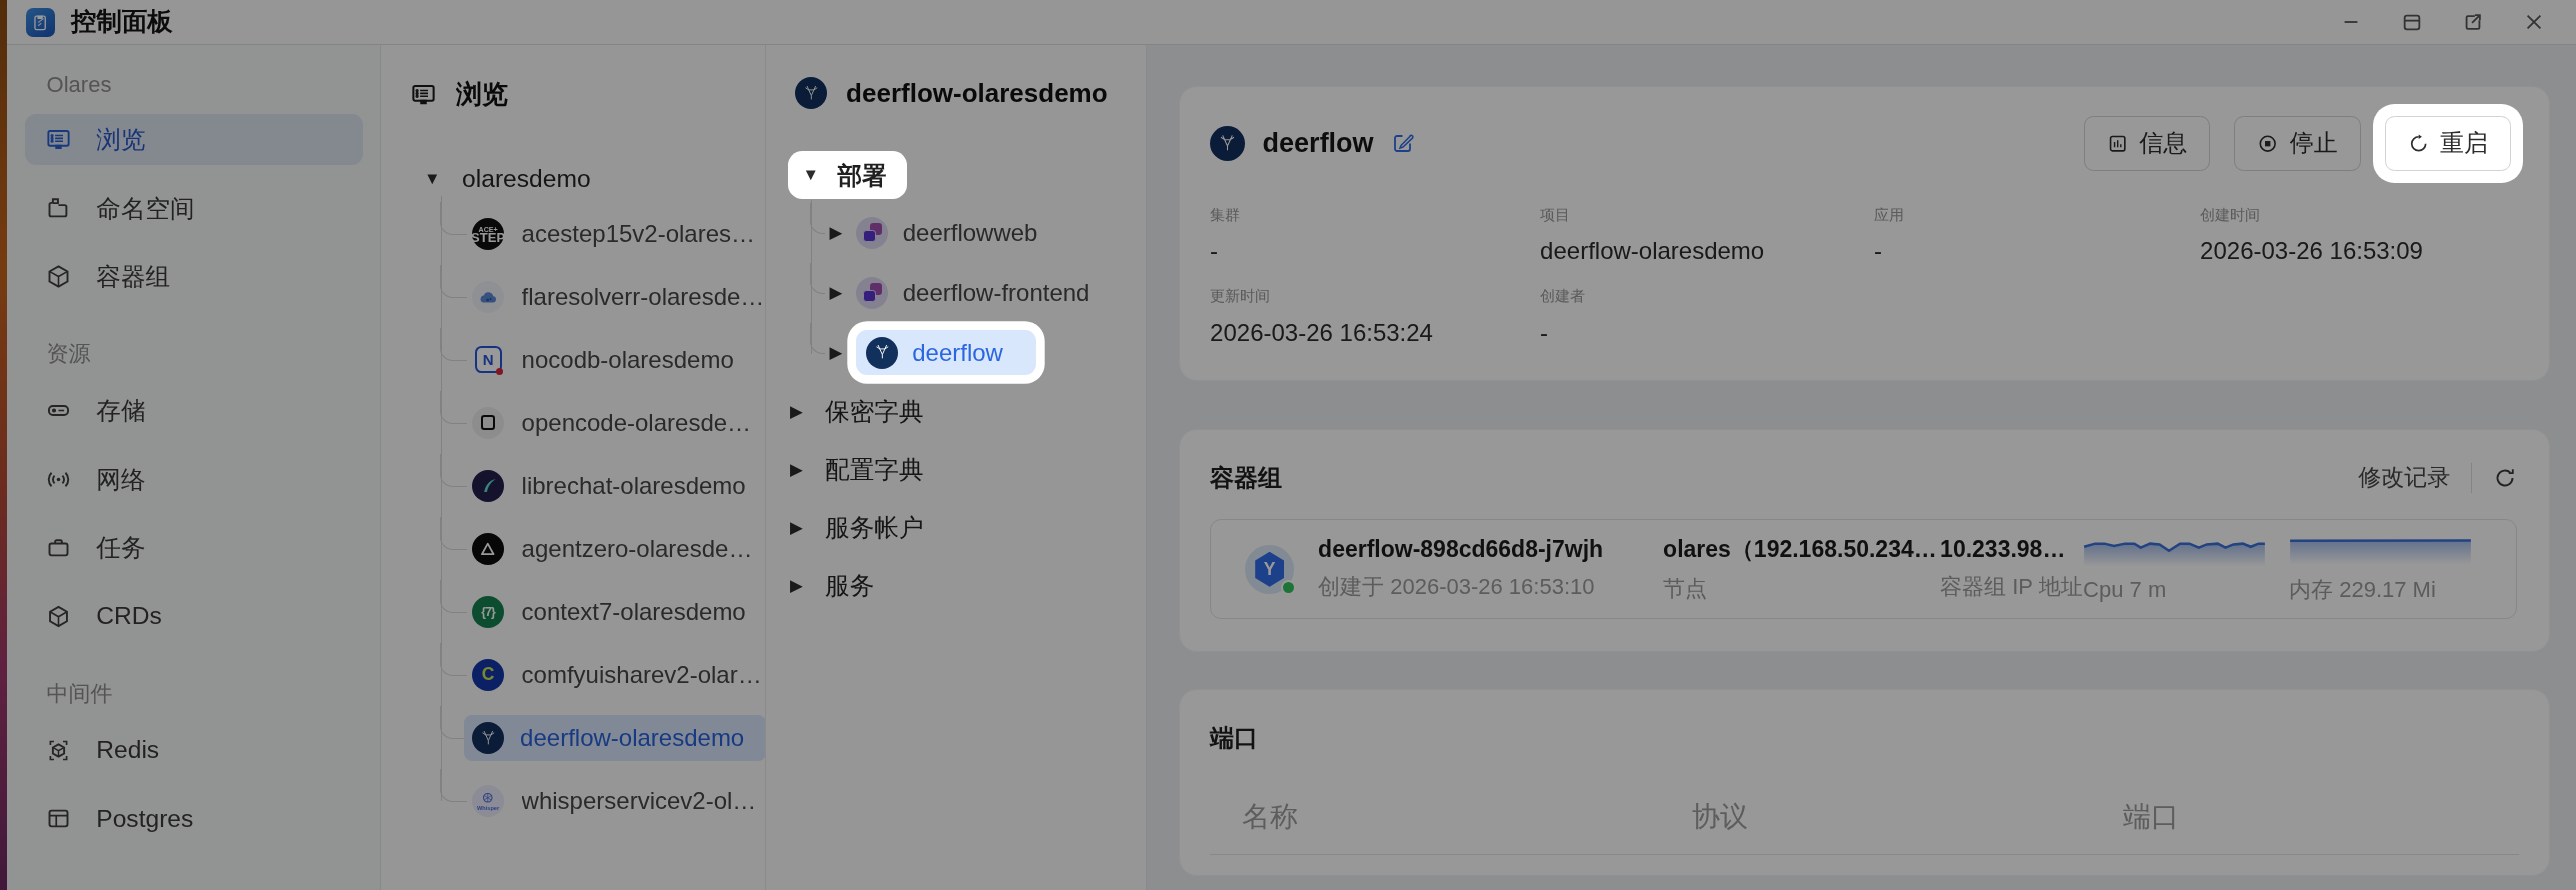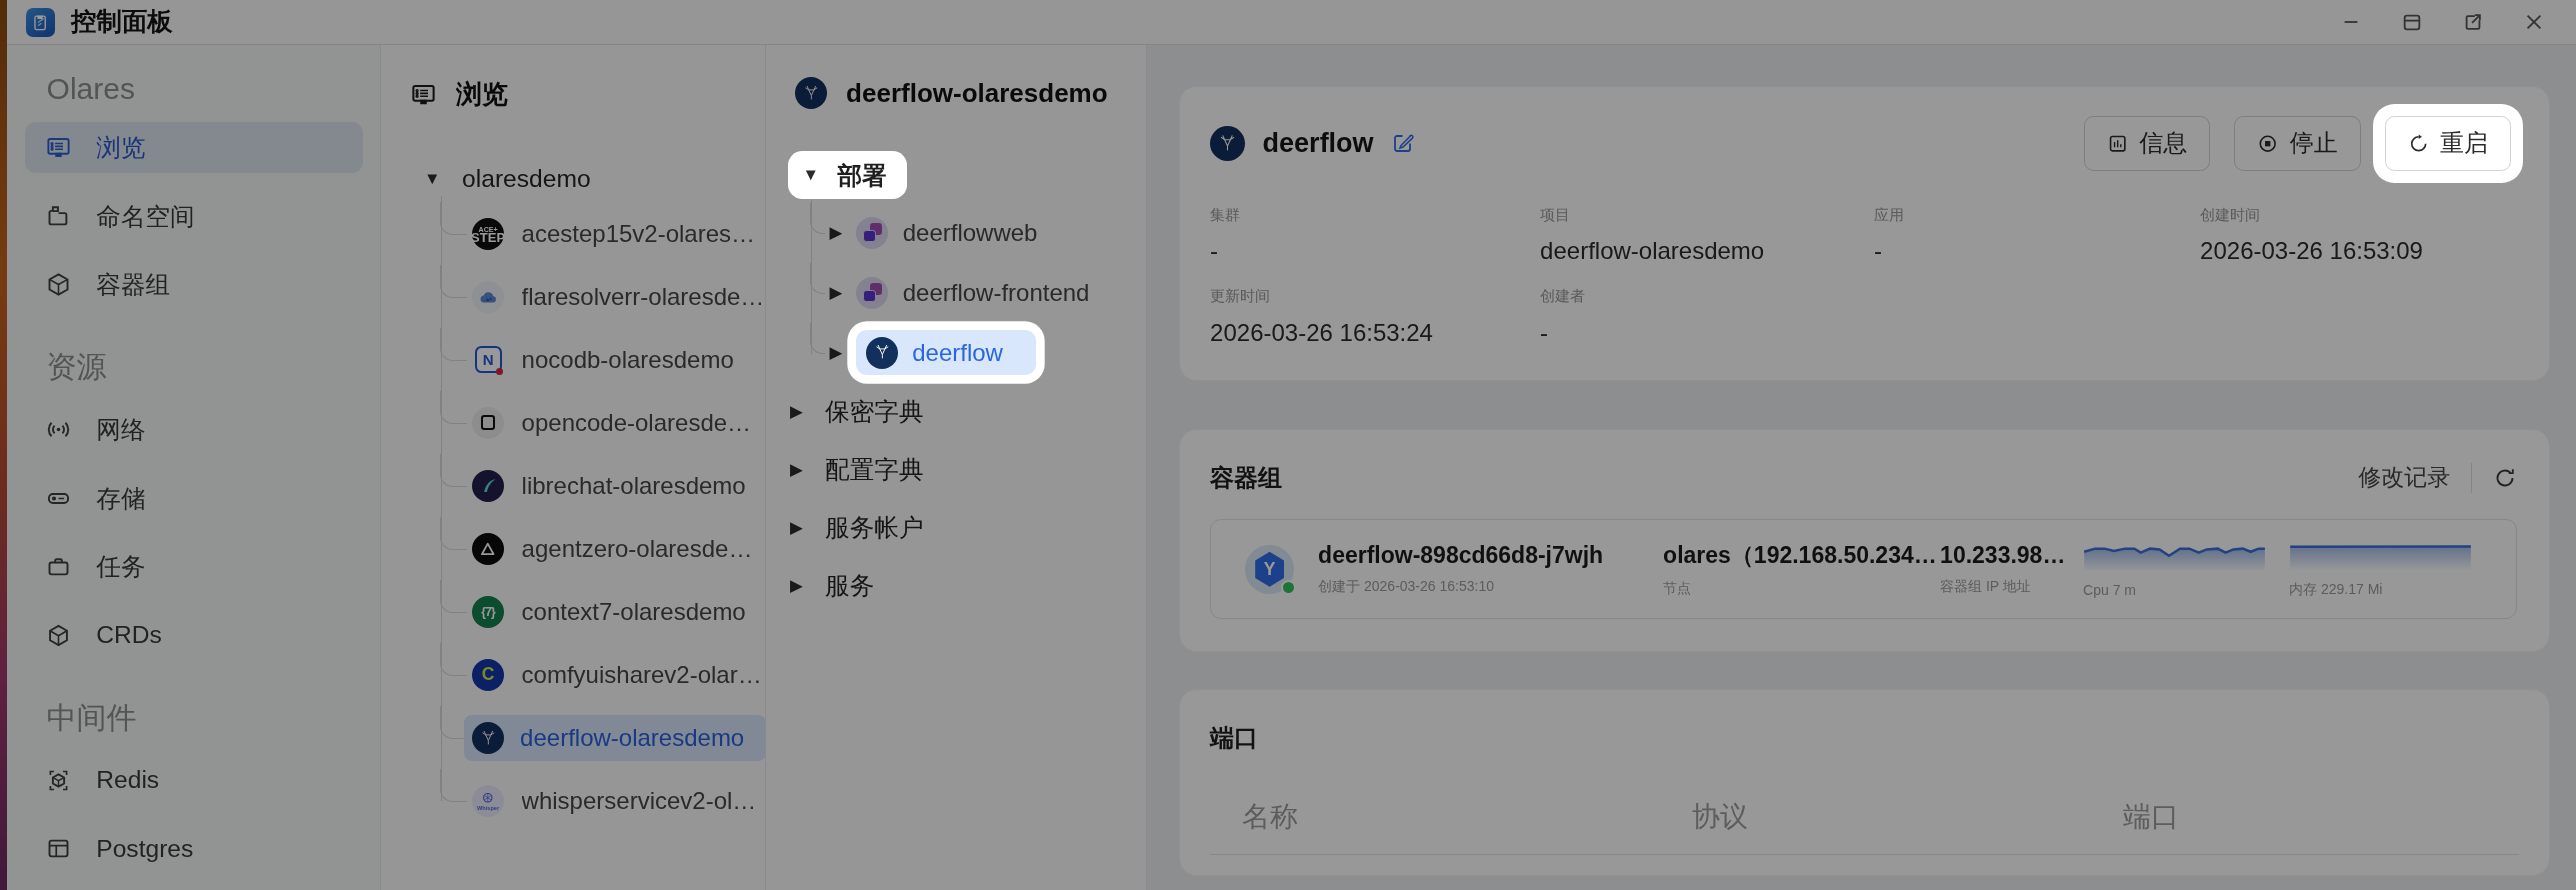--- a/index.html
+++ b/index.html
@@ -21,21 +21,21 @@
     display:flex; align-items:center; justify-content:center; }
   .tb-title { font-size:25.4px; font-weight:700; color:#141414; }
   .tb-spacer { flex:1; }
   .tb-controls { display:flex; align-items:center; gap:37px; }
   .tb-btn { width:24px; height:24px; display:flex; align-items:center; justify-content:center; color:#565656; cursor:pointer; }
 
   .body { display:flex; height:845px; }
 
   
   .sidebar { width:374px; background:#f4f5f6; border-right:1.6px solid #e3e4e6; padding:27px 17.5px 0 17.5px; overflow:hidden; }
-  .sec-label { font-size:30px; color:#8d8d8d; margin:0 0 16px 22px; }
+  .sec-label { font-size:22px; color:#8d8d8d; margin:0 0 16px 22px; }
   .sec-label.later { margin-top:37px; }
   .side-item { height:51px; display:flex; align-items:center; gap:24px; padding:0 20.7px;
     border-radius:11px; margin-bottom:17.5px; font-size:24.6px; color:#3a3a3a; cursor:pointer; }
   .side-item svg { flex:0 0 auto; }
   .side-item.selected { background:#dde5f1; color:#2857c8; }
 
   
   .panel2 { width:385px; background:#fbfbfc; border-right:1.6px solid #e6e7e9; padding:24px 0 0 0; overflow:hidden; }
   .panel3 { width:381px; background:#fbfbfc; border-right:1.6px solid #e6e7e9; padding:24px 0 0 0; overflow:hidden; }
   .panel-head { display:flex; align-items:center; gap:19px; padding:8px 12.7px 8px 29px; }
@@ -100,21 +100,21 @@
   .pod-ic-wrap { width:49px; height:49px; border-radius:50%; background:#d9e6f7; position:relative;
     display:flex; align-items:center; justify-content:center; margin-right:24px; flex:0 0 auto; }
   .pod-hex { width:32px; height:35px; background:#2f6be4; color:#fff; font-size:17.5px; font-weight:700;
     display:flex; align-items:center; justify-content:center;
     clip-path:polygon(50% 0,95% 25%,95% 75%,50% 100%,5% 75%,5% 25%); }
   .pod-dot { position:absolute; right:-2.4px; bottom:-0.8px; width:15px; height:15px; border-radius:50%;
     background:#2fc25b; border:2.4px solid #fff; }
   .pc-col { flex:0 0 auto; }
   .pc-val { font-size:23px; font-weight:700; color:#1c1c1c; white-space:nowrap; }
   .pc-val.mid { font-weight:600; }
-  .pc-sub { font-size:14px; color:#9a9a9a; margin-top:9px; white-space:nowrap; }
+  .pc-sub { font-size:22px; color:#9a9a9a; margin-top:9px; white-space:nowrap; }
   .w-name { width:345px; } .w-node { width:277px; } .w-ip { width:143px; }
   .w-cpu { width:206px; } .w-mem { width:207px; }
   .spark { display:block; }
 
   .card3 { margin-top:37px; padding:32px 30px 0 30px; height:187px; overflow:hidden; }
   .ports-head { margin-top:44px; display:grid; grid-template-columns:450px 431px 1fr;
     padding-bottom:17.5px; border-bottom:1.6px solid #e3e3e3; }
   .ph-col { font-size:28px; color:#9b9b9b;margin-left:32px; }
 
   
@@ -198,34 +198,34 @@
             <path d="M12 3 L20 7.5 V16.5 L12 21 L4 16.5 V7.5 Z"></path>
               <path d="M4.3 7.7 L12 12 L19.7 7.7 M12 12 V20.6" stroke-width="1.4"></path>
           </svg>
           <span>容器组</span>
         </div>
 
         <div class="sec-label later">资源</div>
 
         <div class="side-item">
           <svg width="27" height="27" viewBox="0 0 24 24" stroke="#3f3f3f" stroke-width="1.7" fill="none">
+            <rect x="3.5" y="8" width="17" height="8" rx="3.5"></rect>
+              <circle cx="8" cy="12" r="1" fill="#3f3f3f"></circle>
+              <path d="M12 12 h5" stroke-width="1.4"></path>
+          </svg>
+          <span>存储</span>
+        </div>
+
+        <div class="side-item">
+          <svg width="27" height="27" viewBox="0 0 24 24" stroke="#3f3f3f" stroke-width="1.7" fill="none">
             <circle cx="12" cy="12" r="1.6" fill="#3f3f3f" stroke="none"></circle>
             <path d="M8.5 8.5 a5 5 0 0 0 0 7 M15.5 8.5 a5 5 0 0 1 0 7"></path>
             <path d="M5.8 6 a8.5 8.5 0 0 0 0 12 M18.2 6 a8.5 8.5 0 0 1 0 12"></path>
           </svg>
           <span>网络</span>
-        </div>
-
-        <div class="side-item">
-          <svg width="27" height="27" viewBox="0 0 24 24" stroke="#3f3f3f" stroke-width="1.7" fill="none">
-            <rect x="3.5" y="8" width="17" height="8" rx="3.5"></rect>
-              <circle cx="8" cy="12" r="1" fill="#3f3f3f"></circle>
-              <path d="M12 12 h5" stroke-width="1.4"></path>
-          </svg>
-          <span>存储</span>
         </div>
 
         <div class="side-item">
           <svg width="27" height="27" viewBox="0 0 24 24" stroke="#3f3f3f" stroke-width="1.7" fill="none">
             <rect x="4" y="8.5" width="16" height="10.5" rx="1.8"></rect>
               <path d="M9 8.5 V6.8 A1.3 1.3 0 0 1 10.3 5.5 h3.4 A1.3 1.3 0 0 1 15 6.8 V8.5"></path>
           </svg>
           <span>任务</span>
         </div>
 

